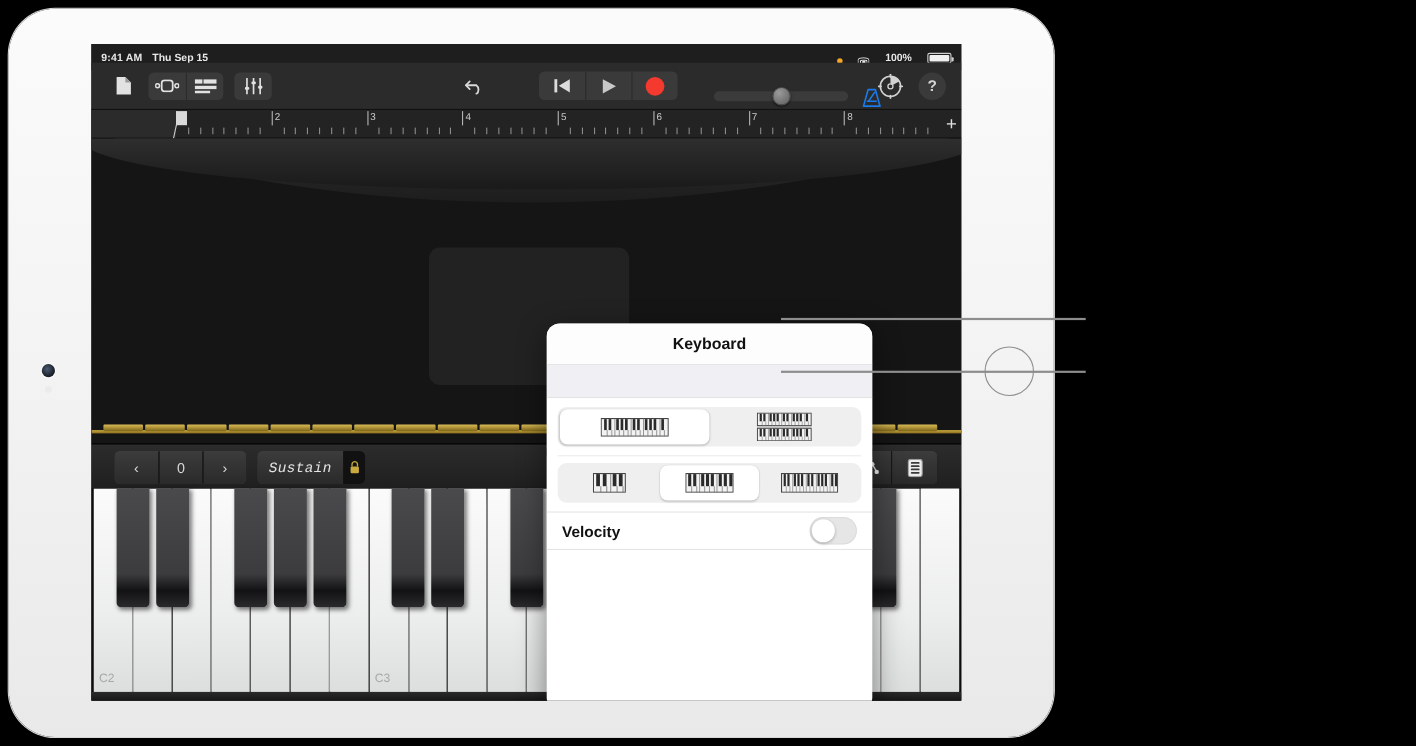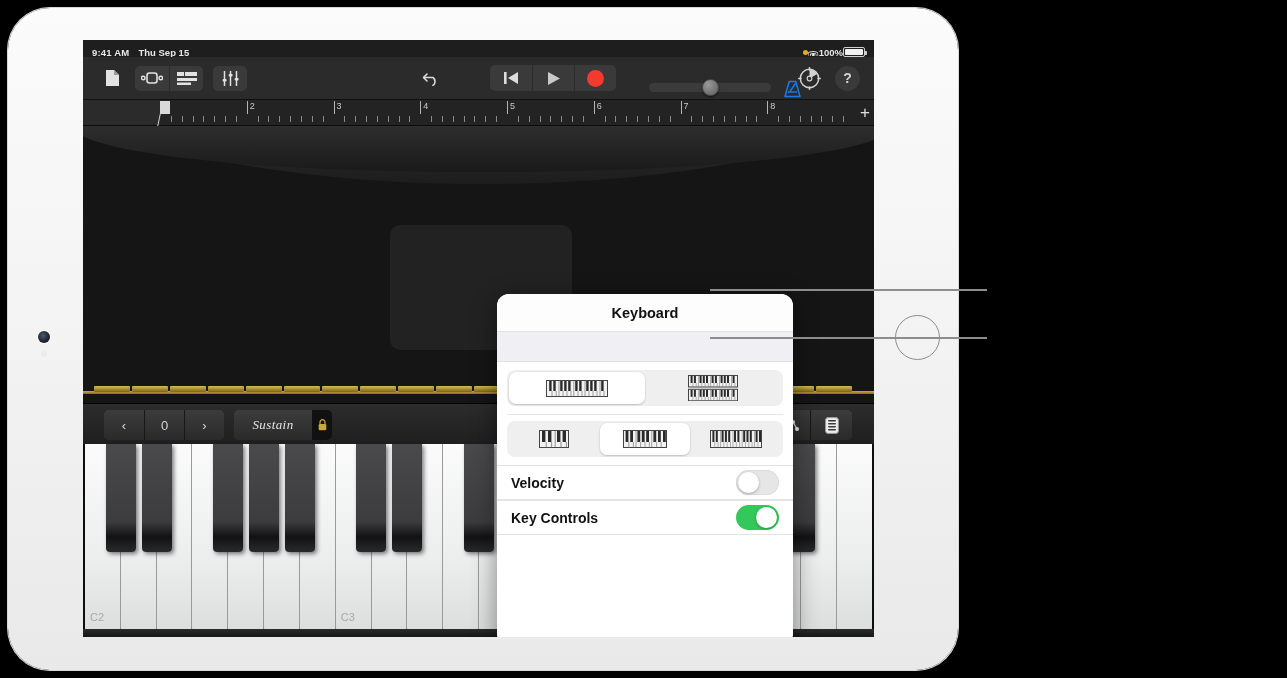--- a/index.html
+++ b/index.html
@@ -36,21 +36,21 @@
   }
 
   
   .statusbar {
     position: absolute; left:0; top:0; width:100%; height:17px;
     background:#1e1e1e; color:#e8e8e8; font-size:9.5px; font-weight:bold;
     display:flex; align-items:center; padding:12px 9px;
   }
   .sb-time { letter-spacing:.2px; }
   .sb-date { margin-left:9px; font-weight:bold;}
-  .sb-right { margin-left:auto; display:flex; align-items:center; gap:0; }
+  .sb-right { margin-left:auto; display:flex; align-items:flex-end; gap:14px; }
   .sb-dot { width:5px; height:5px; border-radius:50%; background:#f5a623; }
   .sb-wifi { position:relative; width:11px; height:8px; }
   .sb-wifi i { position:absolute; left:50%; bottom:0; transform:translateX(-50%);
                border:1.2px solid #e8e8e8; border-bottom:none; border-radius:50% 50% 0 0;}
   .sb-wifi i:nth-child(1){ width:11px; height:5.5px; opacity:.95;}
   .sb-wifi i:nth-child(2){ width:6.5px; height:3.3px;}
   .sb-wifi i:nth-child(3){ width:2.4px; height:2.4px; border-radius:50%; background:#e8e8e8; border:none;}
   .sb-pct { font-size:9.5px; font-weight:bold; }
   .sb-batt { position:relative; width:22px; height:9.5px; border:1.2px solid #cfcfcf; border-radius:2px; }
   .sb-batt:after{ content:""; position:absolute; right:-3px; top:3px; width:2px;height:3.5px;background:#cfcfcf;border-radius:0 1px 1px 0;}
@@ -124,21 +124,21 @@
      background:linear-gradient(180deg,#2c2c2c,#1f1f1f); border-top:1px solid #000;}
   .kb-left { position:absolute; left:21px; top:6px; display:flex; gap:10px;}
   .octave { display:flex; background:#1b1b1b; border-radius:5px; overflow:hidden; height:30px;
      box-shadow: inset 0 0 0 1px #3a3a3a;}
   .octave > div { width:40px; display:flex; align-items:center; justify-content:center;
      color:#d7d7d7; font-size:13px; background:linear-gradient(180deg,#3c3c3c,#2a2a2a);}
   .octave > div + div { border-left:1px solid #171717;}
   .sustain { display:flex; height:30px; border-radius:5px; overflow:hidden; box-shadow: inset 0 0 0 1px #3a3a3a;}
   .sustain .lbl { width:78px; display:flex; align-items:center; justify-content:center;
      background:linear-gradient(180deg,#3c3c3c,#2a2a2a); color:#e4e4e4;
-     font-family:Liberation Serif, serif; font-style:italic; font-size:13px; letter-spacing:.4px;}
+     font-family:Liberation Mono, monospace; font-style:italic; font-size:13px; letter-spacing:.4px;}
   .sustain .lock { width:20px; background:#111; display:flex;align-items:center;justify-content:center;}
   .kb-right { position:absolute; right:22px; top:6px; display:flex;}
   .kb-right .grp3 { display:flex; background:#1b1b1b; border-radius:5px; overflow:hidden; height:30px;
      box-shadow: inset 0 0 0 1px #3a3a3a;}
   .kb-right .grp3 > div { width:42px; display:flex;align-items:center;justify-content:center;
      background:linear-gradient(180deg,#3c3c3c,#2a2a2a);}
   .kb-right .grp3 > div + div { border-left:1px solid #171717;}
 
   
   .piano { position:absolute; left:0; top:404px; width:100%; height:193px; background:#0d0d0d; }
@@ -765,26 +765,20 @@
       </div>
 
 
       <div class="row">
         <span class="row-title">Velocity</span>
         <span class="toggle">
             <i></i>
           </span>
       </div>
 
-      <div class="row">
-        <span class="row-title">Key Controls</span>
-        <span class="toggle on">
-            <i></i>
-          </span>
-      </div>
     </div>
 
   </div>
 
   <div class="callout" style="left:710px; top:289px; width:277px;"></div>
   <div class="callout" style="left:710px; top:337px; width:277px;"></div>
   <div class="callout-circle" style="left:895px; top:315px;"></div>
 
 </div>
 

